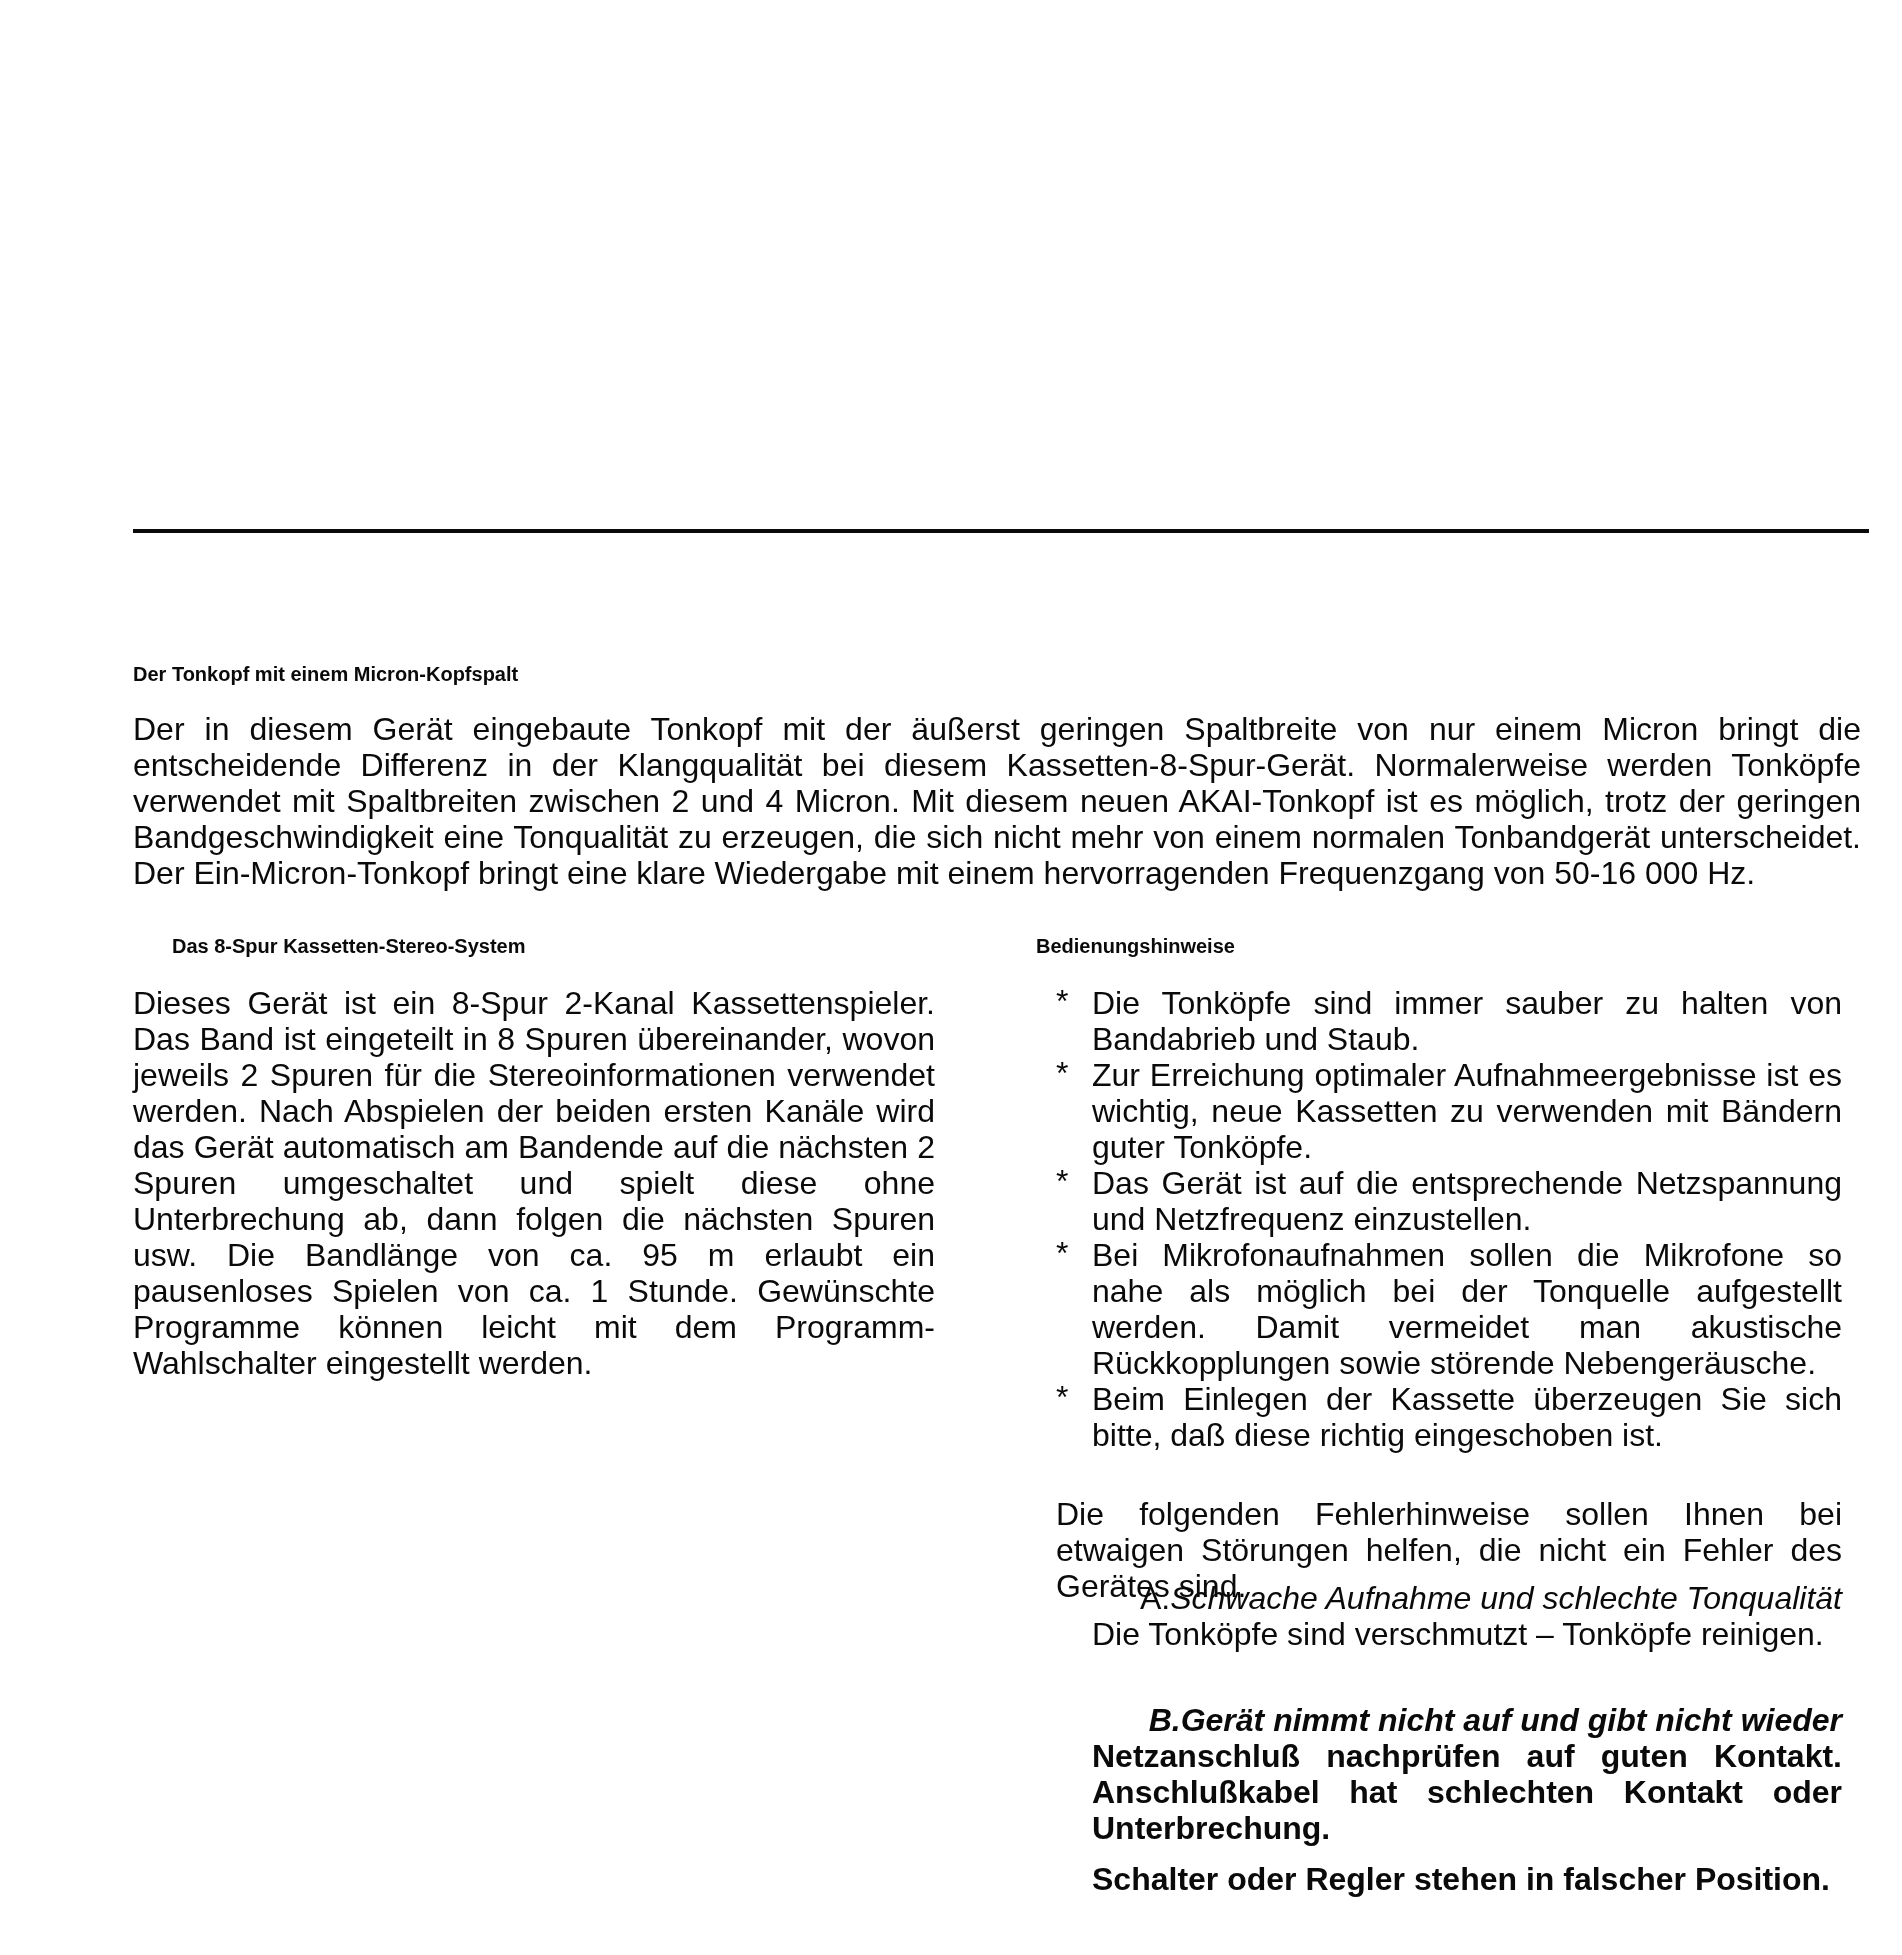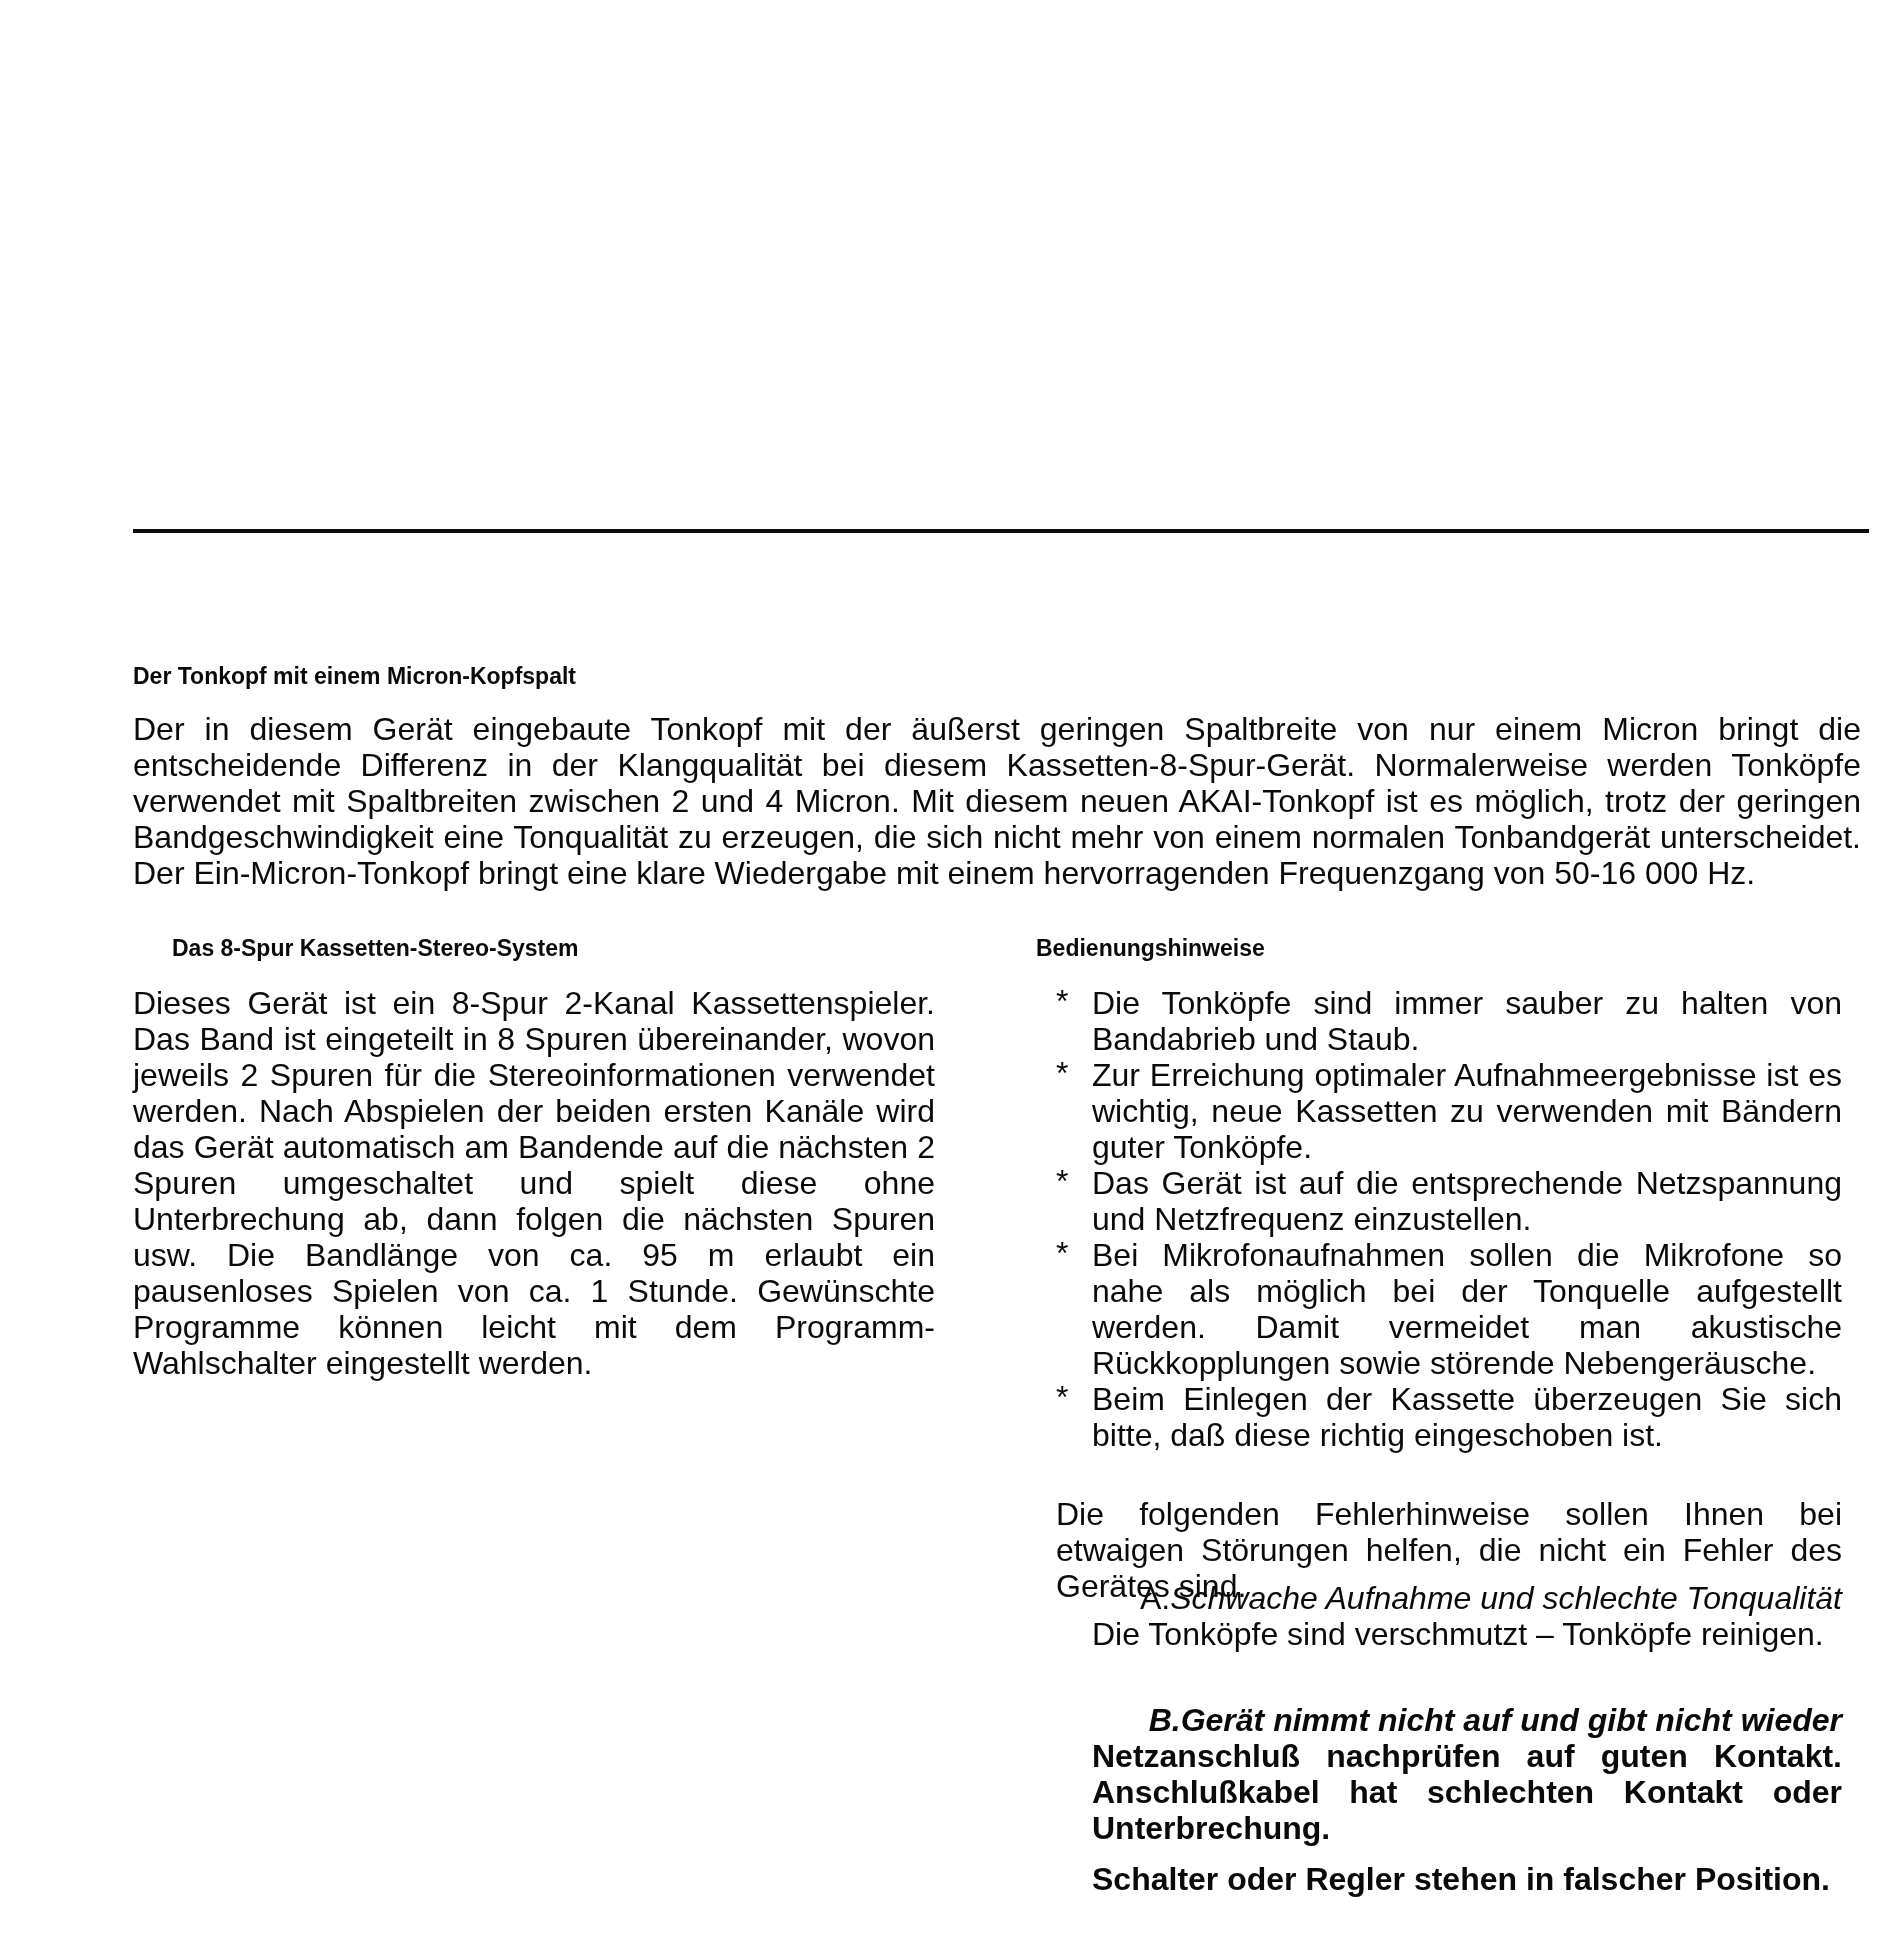--- a/index.html
+++ b/index.html
@@ -2,21 +2,21 @@
 <html style="font-size:6.3px"><head>
 <meta charset="utf-8">
 <style>
   html, body { margin: 0; padding: 0; background: #ffffff; }
   body {
     width: 1903px; height: 2707px; position: relative; overflow: hidden;
     font-family: "Liberation Sans", sans-serif; color: #0a0a0a;
   }
   .rule { position: absolute; background: #0a0a0a; }
   .text { font-size: 32px; line-height: 36px; }
-  .head { font-weight: bold; font-size: 23px; position: absolute; }
+  .head { font-weight: bold; font-size: 20px; position: absolute; }
   .para { position: absolute; text-align: justify; }
   .bullets { position: absolute; list-style: none; margin: 0; padding: 0; }
   .bullets li { position: relative; padding-left: 36px; text-align: justify; }
   .bullets li .star { position: absolute; left: 0; top: -2.3px; }
   .faults { position: absolute; }
   .fault { margin-bottom: 17.6px; }
   .fault-title { font-style: italic; text-align: right; }
   .fault-title .letter { display: inline-block; width: 36px; font-style: normal; }
   .fault-title.italic-letter .letter { font-style: italic; }
   .fault-line { padding-left: 36px; text-align: justify; }

